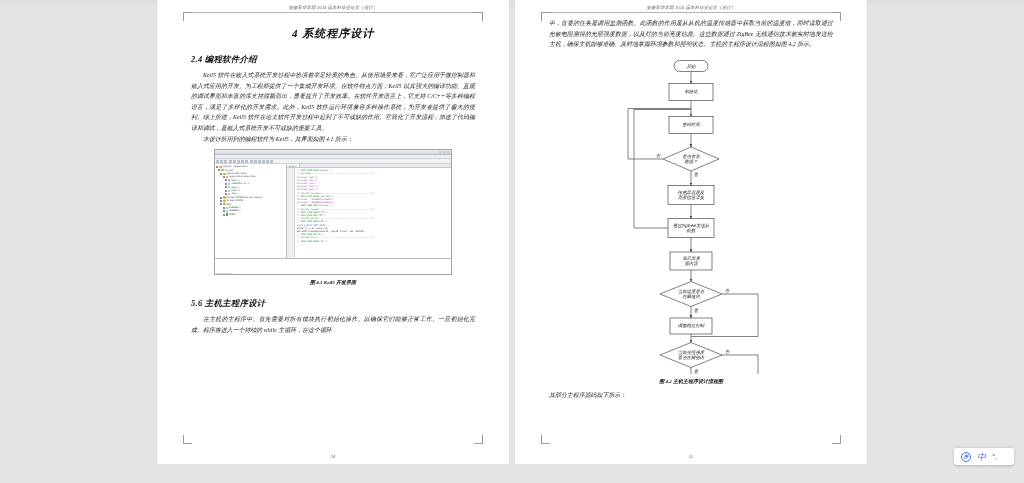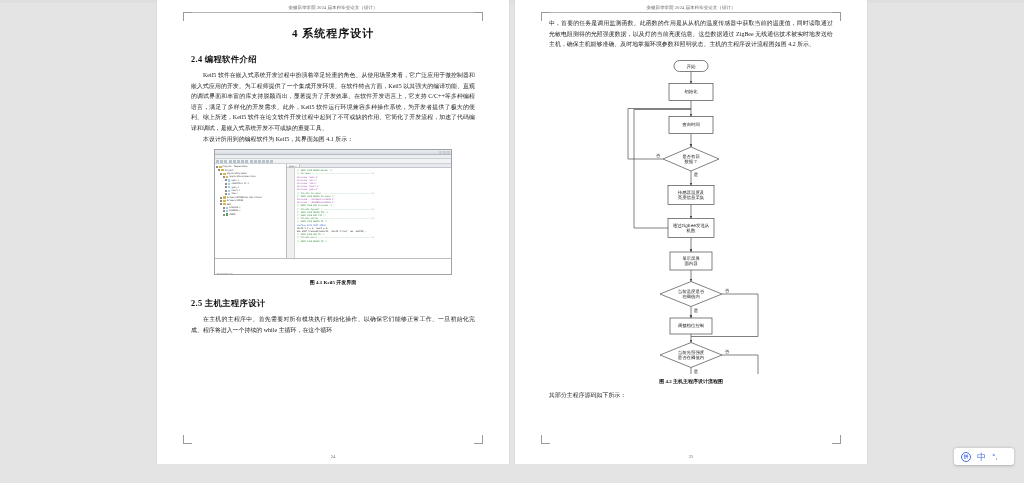--- a/index.html
+++ b/index.html
@@ -7,20 +7,21 @@
     margin: 0; padding: 0;
     width: 1024px; height: 483px;
     overflow: hidden;
     background: #e4e4e4;
     font-family: "Liberation Serif", "DejaVu Serif", serif;
   }
   #viewport {
     position: relative;
     width: 1024px; height: 483px;
     background: #e4e4e4;
+    font-style: italic;
   }
   .page {
     position: absolute;
     top: 0;
     background: #ffffff;
     height: 464px;
     box-shadow: 0 0 1px rgba(0,0,0,0.18);
   }
   #page-left  { left: 157px; width: 352px; }
   #page-right { left: 515px; width: 352px; }
@@ -322,21 +323,21 @@
               </div>
           </div>
         </div>
         <div class="ide-status">
           <span class="shdr">Build Output</span>
           
         </div>
       </div>
       <div class="fig-caption">图 4.1 Keil5 开发界面</div>
 
-      <h2 class="section">2.5  主机主程序设计</h2>
+      <h2 class="section">5.6  主机主程序设计</h2>
       <p class="body indent">在主机的主程序中。首先需要对所有模块执行初始化操作。以确保它们能够正常工作。一旦初始化完成。程序将进入一个持续的 while 主循环，在这个循环</p>
 
       <div class="page-num">24</div>
     </div>
   </div>
 
   <div class="page" id="page-right">
     <div class="page-inner">
       <div class="run-head">安徽新华学院 2024 届本科毕业论文（设计）</div>
       <div class="rule-top"></div>

